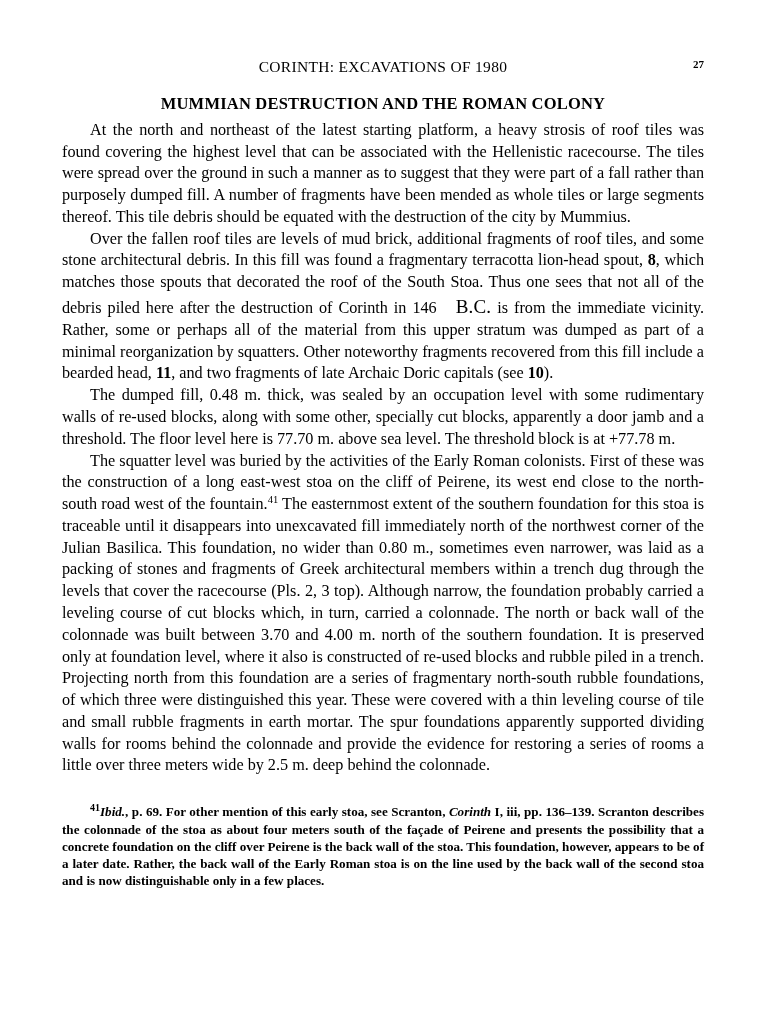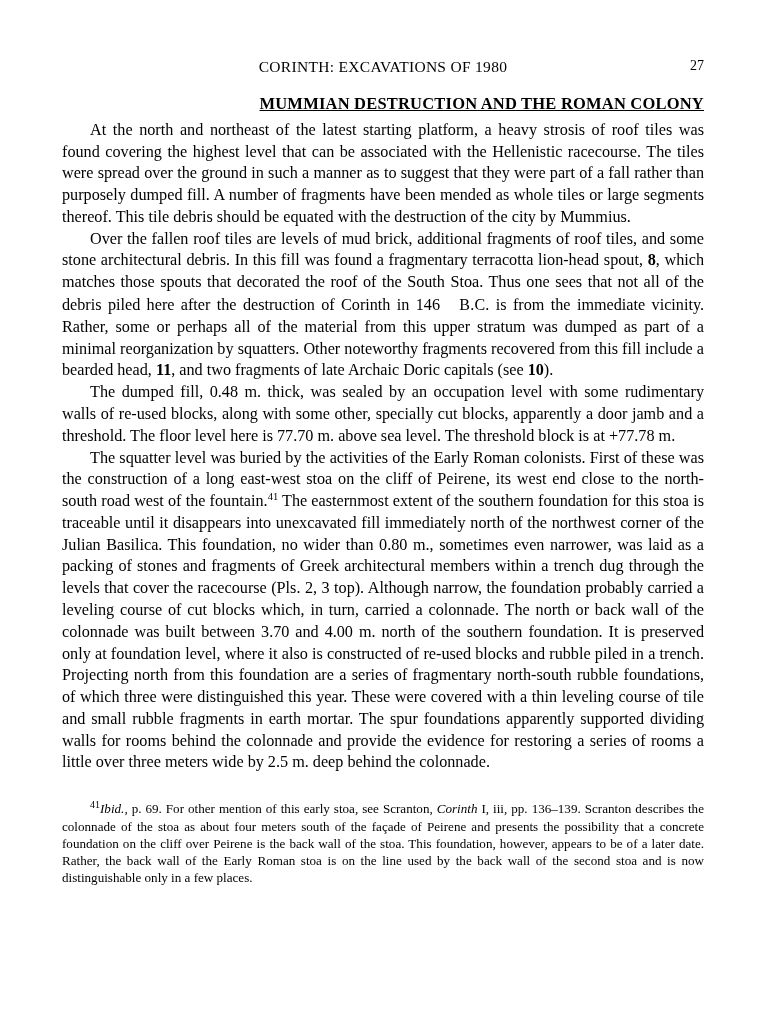--- a/index.html
+++ b/index.html
@@ -34,63 +34,64 @@
   }
   .running-head .rh-title {
     font-size: 15.5px;
     letter-spacing: 0.3px;
     text-align: center;
   }
   .running-head .rh-page {
     position: absolute;
     right: 0;
     top: 0;
-    font-size: 14px;
+    font-size: 11px;
+    font-weight: bold;
   }
   .section-title {
-    text-align: right;
+    text-align: center;
     font-size: 16.5px;
     letter-spacing: 0.2px;
     margin: 10px 0 6px 0;
     line-height: 1.2;
-    text-decoration: underline;
   }
   .body-text p {
     margin: 0;
     font-size: 16.2px;
     line-height: 1.345;
     text-align: justify;
     text-indent: 28px;
     hyphens: none;
     font-family: Liberation Serif, serif;
   }
   .footnotes {
     margin-top: 26px;
     font-size: 13.1px;
     line-height: 1.32;
     text-align: justify;
   }
   .footnotes p {
     margin: 0;
     text-indent: 28px;
+    font-weight: bold;
   }
   .fn-marker {
     font-size: 10px;
     vertical-align: super;
     line-height: 0;
   }
   sup.note-ref {
     font-size: 10.5px;
     vertical-align: super;
     line-height: 0;
   }
   i { font-style: italic; }
   b { font-weight: bold; }
   .sc {
-    font-size: 16px;
+    font-size: 19px;
     letter-spacing: 0.2px;
     margin-left: 13px;
   }
 </style>
 </head>
 <body>
 
 <div class="page">
 
   <div class="running-head">

